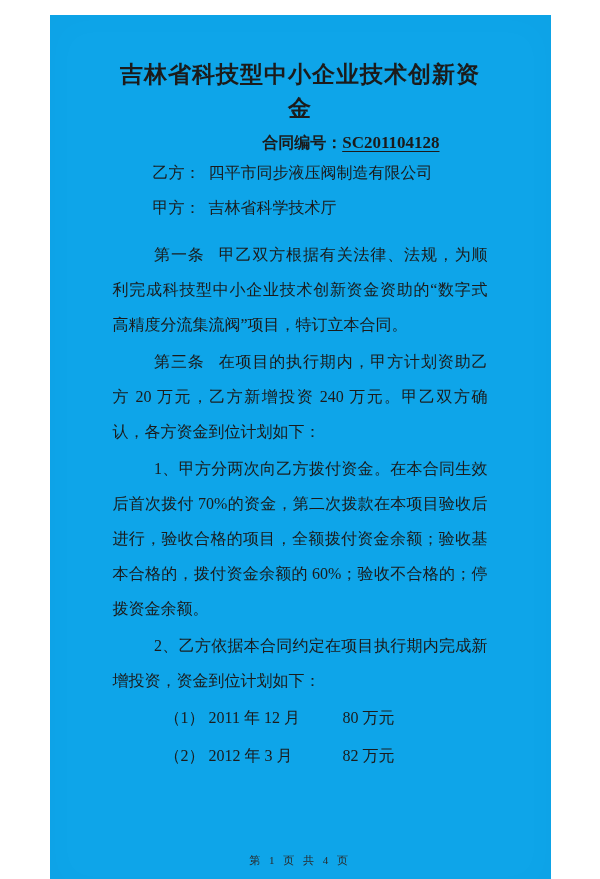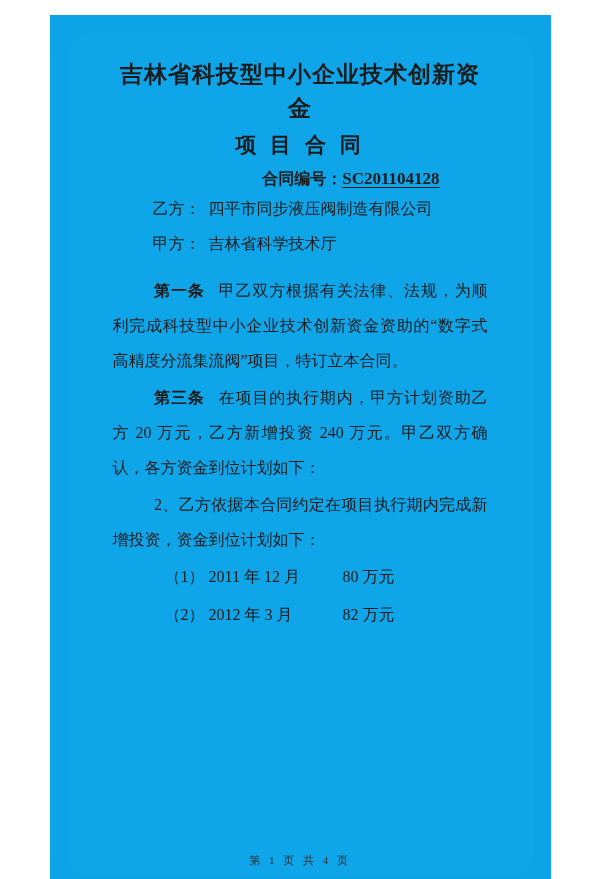--- a/index.html
+++ b/index.html
@@ -64,21 +64,21 @@
     }
     .party-label { margin-right: 8px; }
     p.article, p.clause {
       line-height: 35px;
       margin-top: 2px;
       text-align: justify;
       text-indent: 2.6em;
     }
     p.article.first { margin-top: 12px; }
     .article-num {
-      font-weight: 700;
+      font-weight: 400;
       margin-right: 14px;
     }
     .sched-row {
       line-height: 36px;
       padding-left: 52px;
       margin-top: 2px;
     }
     .sched-left {
       display: inline-block;
       min-width: 174px;
@@ -95,21 +95,20 @@
       color: #2a2a2a;
     }
   </style>
 </head>
 <body>
 
 <div class="page">
 
   <h1 class="title1">吉林省科技型中小企业技术创新资金</h1>
 
-  <h2 class="title2">项 目 合 同</h2>
 
   <div class="contract-no-line">
     <span class="contract-no-label">合同编号：</span><span class="contract-no-value">SC201104128</span>
   </div>
 
 
   <p class="party-line">
     <span class="party-label">乙方：</span><span>四平市同步液压阀制造有限公司</span>
   </p>
 
@@ -119,20 +118,23 @@
 
   <p class="article first">
     <span class="article-num">第一条</span><span>甲乙双方根据有关法律、法规，为顺利完成科技型中小企业技术创新资金资助的“数字式高精度分流集流阀”项目，特订立本合同。</span>
   </p>
 
 
   <p class="article">
     <span class="article-num">第三条</span><span>在项目的执行期内，甲方计划资助乙方 20 万元，乙方新增投资 240 万元。甲乙双方确认，各方资金到位计划如下：</span>
   </p>
 
+  <p class="clause">
+    <span>1、甲方分两次向乙方拨付资金。在本合同生效后首次拨付 70%的资金，第二次拨款在本项目验收后进行，验收合格的项目，全额拨付资金余额；验收基本合格的，拨付资金余额的 60%；验收不合格的；停拨资金余额。</span>
+  </p>
 
   <p class="clause">
     <span>2、乙方依据本合同约定在项目执行期内完成新增投资，资金到位计划如下：</span>
   </p>
 
   <div class="sched-row">
     <span class="sched-left">
       <span class="sched-idx">（1）</span><span>2011 年 12 月</span>
     </span>
     <span class="sched-amount">80 万元</span>

